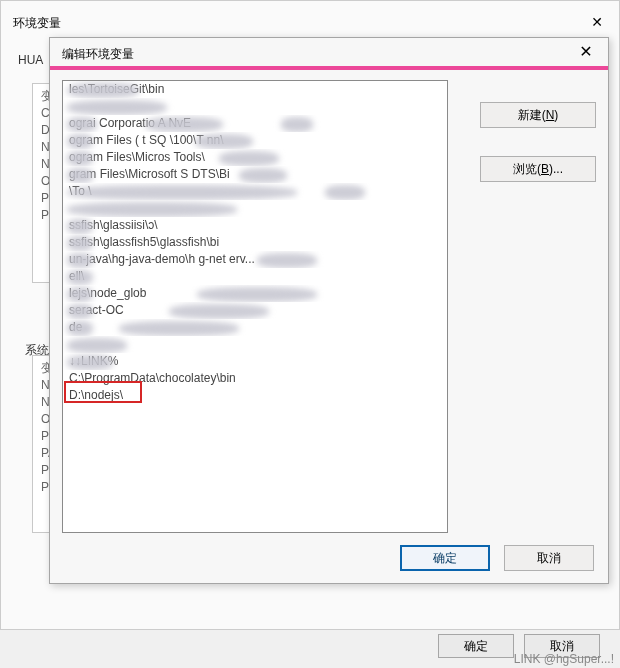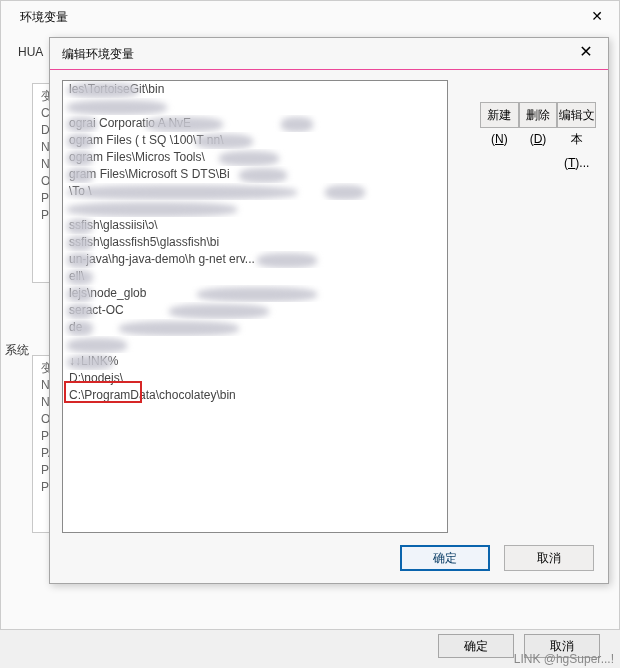--- a/index.html
+++ b/index.html
@@ -1,53 +1,53 @@
 <!DOCTYPE html>
 <html><head>
 <meta charset="utf-8">
 <style>
   * { box-sizing: border-box; font-family: "Microsoft YaHei", "Segoe UI", sans-serif; font-size: 12px; }
   body { margin: 0; width: 620px; height: 668px; background: #f0f0f0; overflow: hidden; position: relative; }
 
   .outer-window { position: absolute; left: 0; top: 0; width: 620px; height: 630px; border: 1px solid #ccc; background: #fafafa; }
-  .outer-title { height: 32px; line-height: 32px; padding-left: 19px; font-size: 12px; position: relative; }
+  .outer-title { height: 32px; line-height: 32px; padding-left: 12px; font-size: 12px; position: relative; margin-top: 6px; }
   .outer-title .close { position: absolute; right: 0; top: 0; width: 44px; height: 32px; text-align: center; line-height: 30px; font-size: 14px; }
   .group-box { border: 1px solid #c8c8c8; height: 118px; padding-left: 8px; padding-top: 4px; position: relative; background: #fff; }
   .group-box .row { height: 17px; line-height: 17px; font-size: 12px; color: #666; white-space: nowrap; overflow: hidden; }
-  .hua-label { position:absolute; left:17px; top:44px; color:#333; }
-  .sys-label { position:absolute; left:4px; top:341px; color:#333; }
+  .hua-label { position:absolute; left:17px; top:52px; color:#333; }
+  .sys-label { position:absolute; left:24px; top:341px; color:#333; }
 
   .outer-group1 { position: absolute; left: 31px; top: 82px; width: 564px; height: 200px; }
   .outer-group2 { position: absolute; left: 31px; top: 354px; width: 564px; height: 178px; }
   .group-box::after { content:''; position:absolute; right:-13px; top:0; width:14px; height:60px; border:1px solid #ccc; border-left:none; background:#f0f0f0; }
 
   .bottom-buttons { position: absolute; right: 20px; bottom: 14px; display: flex; gap: 10px; }
   .bottom-buttons-inner { position: absolute; right: 34px; bottom: 50px; display: flex; gap: 10px; }
   .btn2 { min-width: 76px; height: 24px; border: 1px solid #a6a6a6; background: #eaeaea; text-align: center; line-height: 22px; }
 
   
   .inner-dialog {
     position: absolute; left: 49px; top: 37px; width: 560px; height: 547px;
     background: #f7f7f7; border: 1px solid #a5a5a5; box-shadow: 2px 2px 8px rgba(0,0,0,0.2);
   }
-  .inner-title { height: 32px; line-height: 32px; padding-left: 12px; font-size: 13px; position: relative; border-bottom: 1px solid #ec4899; }
+  .inner-title { height: 32px; line-height: 32px; padding-left: 12px; font-size: 13px; position: relative; border-bottom: 4px solid #ec4899; }
   .inner-title .close { position: absolute; right: 0; top: 0; width: 44px; height: 32px; text-align: center; line-height: 28px; font-size: 16px; }
 
   .inner-body { position: absolute; left: 12px; top: 42px; right: 12px; bottom: 50px; }
   .list-pane { position: absolute; left: 0; top: 0; width: 386px; bottom: 0; border: 1px solid #8a8a8a; background: #fff; overflow: hidden; }
   .list-pane .item {
     height: 17px; line-height: 17px; padding-left: 6px; font-size: 12px;
     white-space: nowrap; overflow: hidden; color: #444; position: relative;
   }
   .list-pane .item .blur {
     position:absolute; top:2px; height:15px; background: rgba(200,200,210,0.9);
     filter: blur(3px); border-radius: 40%;
   }
 
-  .button-col { position: absolute; right: 0; top: 22px; width: 116px; display: flex; flex-direction: row; }
+  .button-col { position: absolute; right: 0; top: 22px; width: 116px; display: flex; flex-direction: column; }
   .side-btn {
     width: 116px; height: 26px; border: 1px solid #b0b0b0; background: #f0efee;
     text-align: center; line-height: 24px; font-size: 12px;
   }
   .side-btn u { text-decoration: underline; }
   .gap-sm { height: 14px; }
   .gap-lg { height: 42px; }
 
   .inner-footer { position: absolute; right: 14px; bottom: 12px; display: flex; gap: 14px; }
   .ok-btn { width: 90px; height: 26px; border: 2px solid #0a64ad; background: #f0f4fa; text-align: center; line-height: 22px; color: #0a3d66; }
@@ -119,36 +119,35 @@
       <div class="item"><span></span><span class="blur" style="left:4px;width:170px"></span></div>
       <div class="item"><span>       ssfish\glassiisi\ɔ\</span><span class="blur" style="left:4px;width:26px"></span></div>
       <div class="item"><span>       ssfish\glassfish5\glassfish\bi</span><span class="blur" style="left:4px;width:26px"></span></div>
       <div class="item"><span>       un-java\hg-java-demo\h               g-net        erv...</span><span class="blur" style="left:4px;width:26px"></span><span class="blur" style="left:194px;width:60px"></span></div>
       <div class="item"><span>       ell\</span><span class="blur" style="left:4px;width:26px"></span></div>
       <div class="item"><span>       lejs\node_glob</span><span class="blur" style="left:4px;width:26px"></span><span class="blur" style="left:134px;width:120px"></span></div>
       <div class="item"><span>       seract-OC</span><span class="blur" style="left:4px;width:26px"></span><span class="blur" style="left:106px;width:100px"></span></div>
       <div class="item"><span>       de</span><span class="blur" style="left:4px;width:26px"></span><span class="blur" style="left:56px;width:120px"></span></div>
       <div class="item"><span></span><span class="blur" style="left:4px;width:60px"></span></div>
       <div class="item"><span>        ↓↓LINK%</span><span class="blur" style="left:4px;width:46px"></span></div>
+      <div class="item"><span>C:\ProgramData\chocolatey\bin</span></div>
       <div class="item"><span>D:\nodejs\</span></div>
-      <div class="item"><span>C:\ProgramData\chocolatey\bin</span></div>
     </div>
 
     <div class="red-highlight" style="left:2px; top:301px; width:78px; height:22px;"></div>
 
     <div class="button-col">
       <div class="side-btn"><span>新建(</span><u>N</u><span>)</span></div>
       <div class="gap-sm"></div>
       <div class="gap-sm"></div>
+      <div class="side-btn"><span>浏览(</span><u>B</u><span>)...</span></div>
       <div class="gap-sm"></div>
-      <div class="side-btn"><span>删除(</span><u>D</u><span>)</span></div>
       <div class="gap-lg"></div>
       <div class="gap-sm"></div>
       <div class="gap-lg"></div>
-      <div class="side-btn"><span>编辑文本(</span><u>T</u><span>)...</span></div>
     </div>
   </div>
 
   <div class="inner-footer">
     <div class="ok-btn">确定</div>
     <div class="cancel-btn">取消</div>
   </div>
 </div>
 
 <div class="watermark">LINK @hgSuper...!</div>

